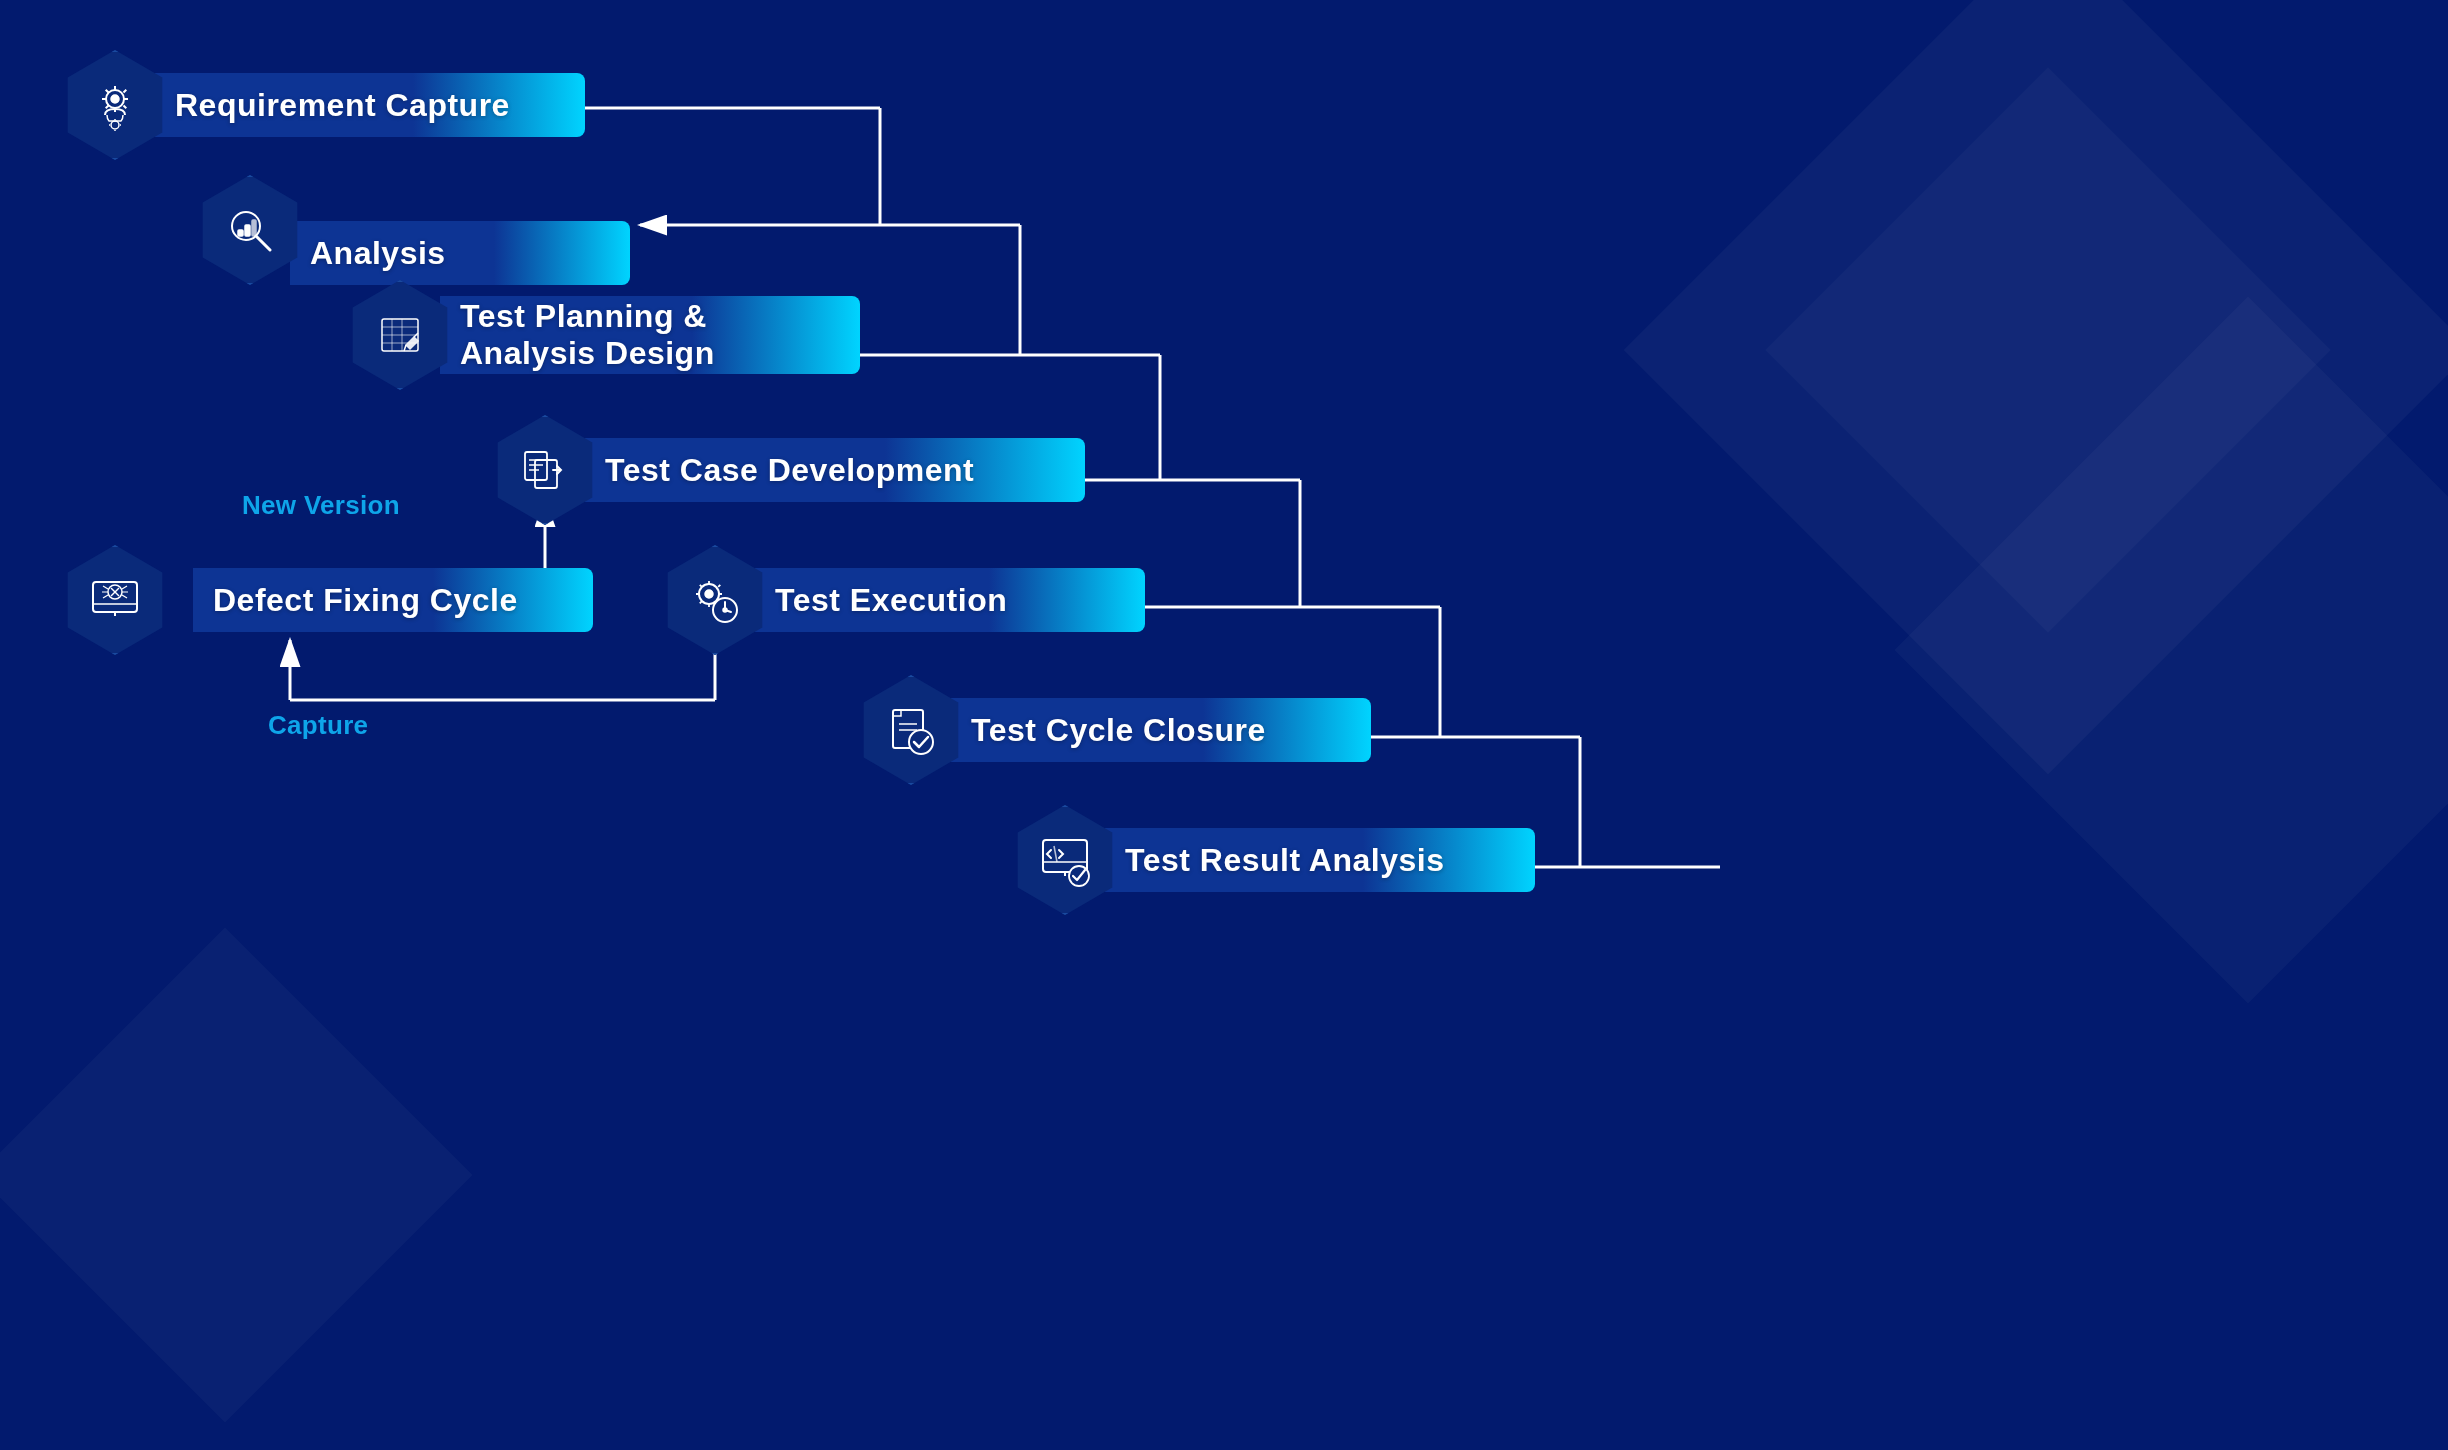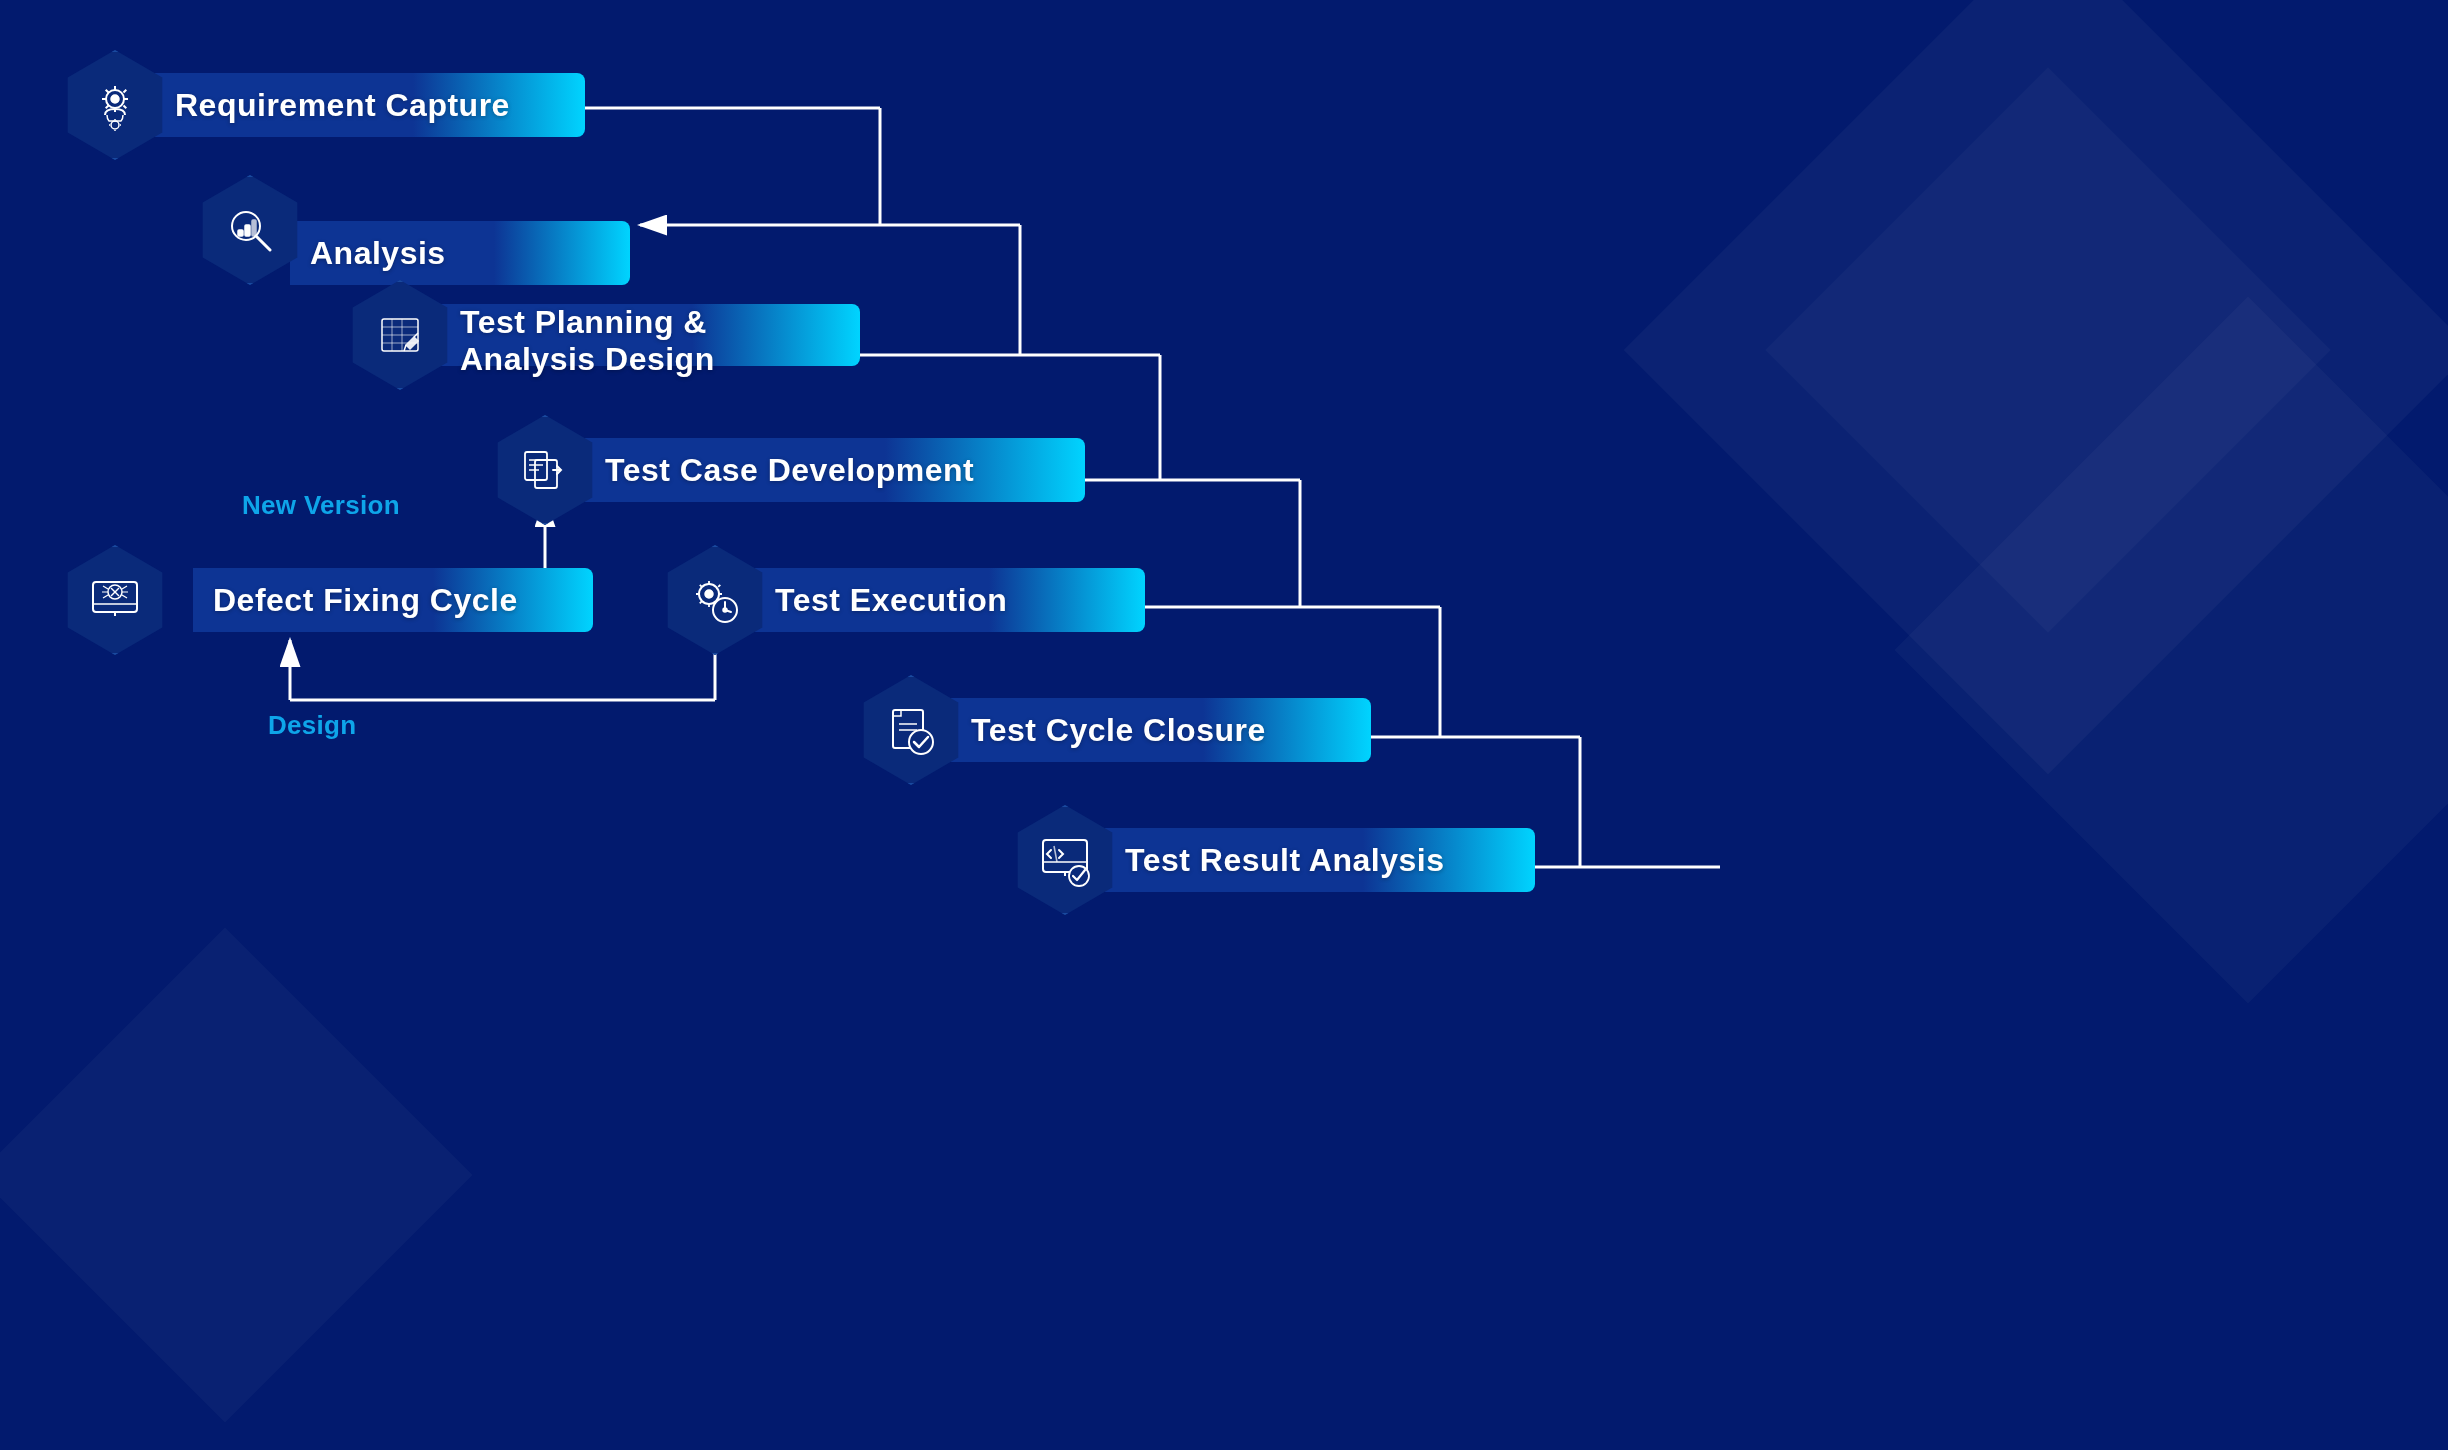--- a/index.html
+++ b/index.html
@@ -168,21 +168,21 @@
 
     <line x1="455" y1="587" x2="545" y2="587" stroke="white" stroke-width="3"></line>
     <line x1="545" y1="587" x2="545" y2="500" stroke="white" stroke-width="3" marker-end="url(#arrowhead)"></line>
 
     <line x1="715" y1="640" x2="715" y2="700" stroke="white" stroke-width="3"></line>
     <line x1="715" y1="700" x2="290" y2="700" stroke="white" stroke-width="3"></line>
     <line x1="290" y1="700" x2="290" y2="640" stroke="white" stroke-width="3" marker-end="url(#arrowhead)"></line>
   </svg>
 
   <div class="arrow-label" style="left:242px; top:490px;">New Version</div>
-  <div class="arrow-label" style="left:268px; top:710px;">Design</div>
+  <div class="arrow-label" style="left:268px; top:710px;">Capture</div>
 
   <div class="process-item" style="left:60px; top:50px;">
     <div class="hex-icon">
       <svg viewBox="0 0 56 56">
 
         <circle cx="28" cy="22" r="9" stroke="white" stroke-width="2" fill="none"></circle>
         <path d="M28 13 v-4M28 31 v4M19 22 h-4M37 22 h4M21.5 15.5 l-2.8-2.8M36.5 28.5 l2.8 2.8M21.5 28.5 l-2.8 2.8M36.5 15.5 l2.8-2.8" stroke="white" stroke-width="2"></path>
         <circle cx="28" cy="22" r="4" fill="white"></circle>
 
         <path d="M18 38 Q18 32 28 32 Q38 32 38 38" stroke="white" stroke-width="2" fill="none"></path>
@@ -222,21 +222,21 @@
         <line x1="10" y1="28" x2="46" y2="28" stroke="white" stroke-width="1" opacity="0.6"></line>
         <line x1="10" y1="36" x2="46" y2="36" stroke="white" stroke-width="1" opacity="0.6"></line>
         <line x1="20" y1="12" x2="20" y2="44" stroke="white" stroke-width="1" opacity="0.6"></line>
         <line x1="30" y1="12" x2="30" y2="44" stroke="white" stroke-width="1" opacity="0.6"></line>
 
         <path d="M34 38 L42 30 L46 34 L38 42 Z" fill="white" opacity="0.9"></path>
         <line x1="34" y1="38" x2="32" y2="44" stroke="white" stroke-width="1.5"></line>
         <line x1="42" y1="30" x2="46" y2="26" stroke="white" stroke-width="1.5"></line>
       </svg>
     </div>
-    <div class="label-bar" style="width: 420px; height: 62px; flex-direction: column; align-items: flex-start; justify-content: space-between; gap: 0;">
+    <div class="label-bar" style="width: 420px; height: 78px; flex-direction: column; align-items: flex-start; justify-content: center; gap: 0;">
       <span>Test Planning &amp;</span>
       <span>Analysis Design</span>
     </div>
   </div>
 
   <div class="process-item" style="left:490px; top:415px;">
     <div class="hex-icon">
       <svg viewBox="0 0 56 56">
 
         <rect x="8" y="10" width="22" height="28" stroke="white" stroke-width="1.8" fill="none" rx="2"></rect>

